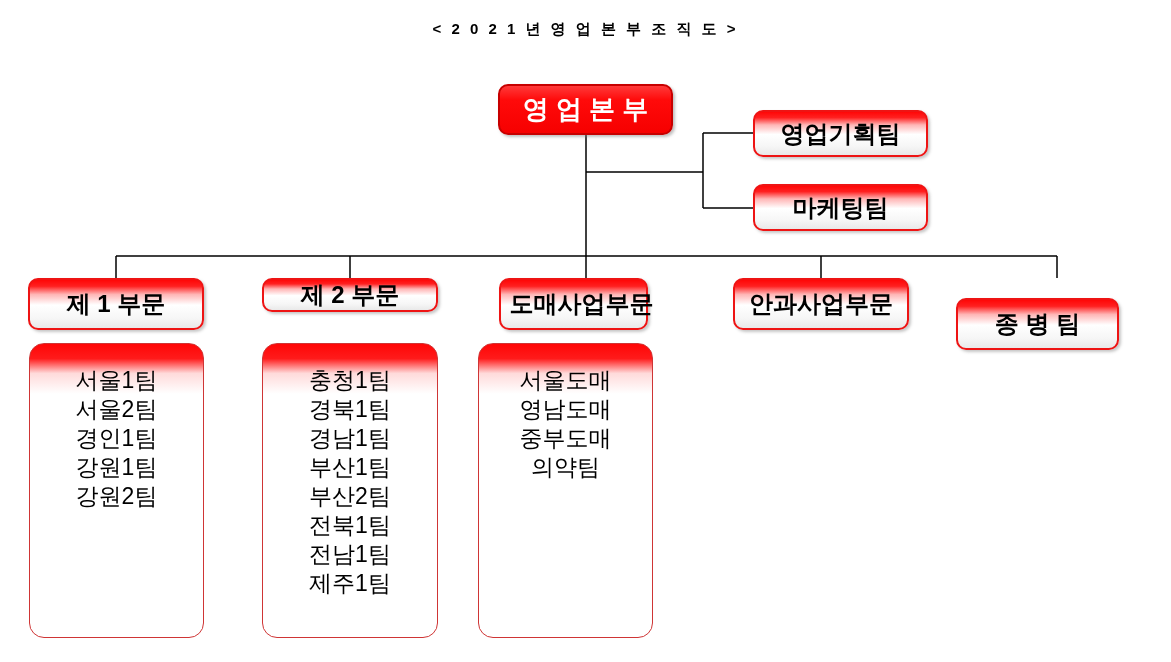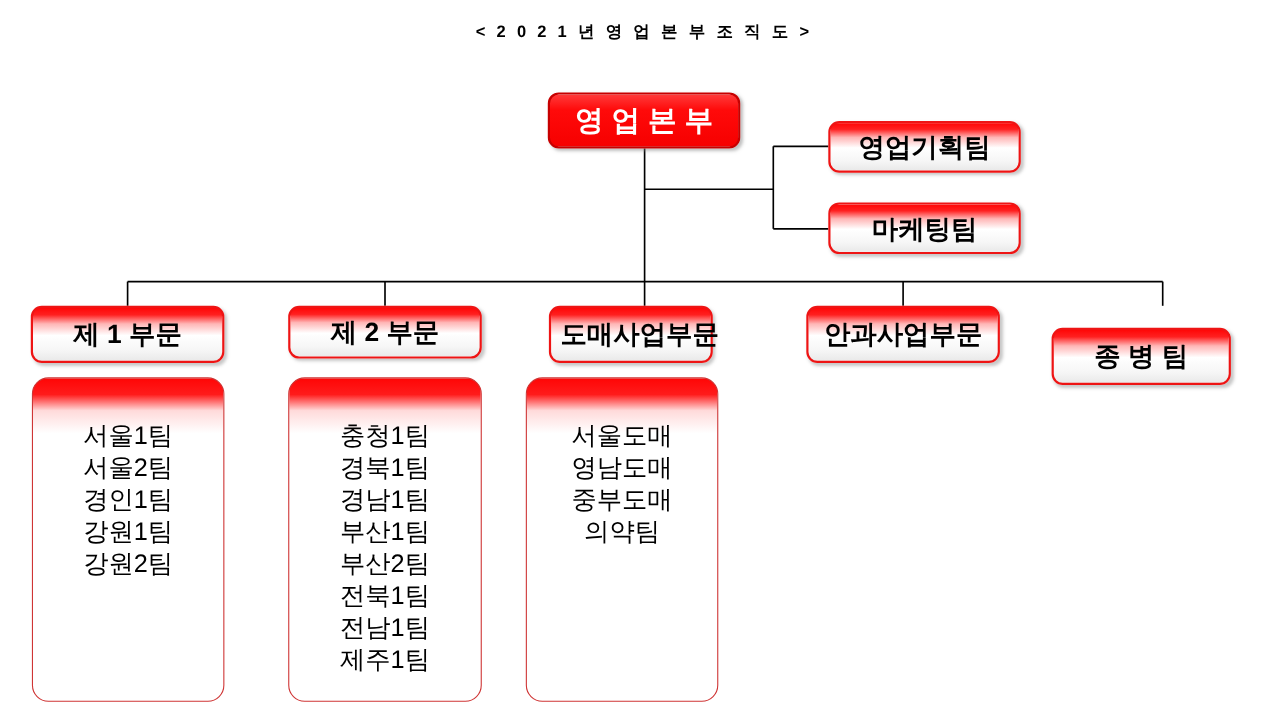--- a/index.html
+++ b/index.html
@@ -59,33 +59,33 @@
     border: 2.5px solid #ee1414;
     border-radius: 10px;
     box-shadow: 2px 2px 3px rgba(130,130,130,0.45);
     font-size: 24px;
     font-weight: bold;
     white-space: pre;
   }
   .staff-1 { left: 753px; top: 110px; width: 175px; height: 47px; }
   .staff-2 { left: 753px; top: 184px; width: 175px; height: 47px; }
   .div-1 { left: 28px;  top: 278px; width: 176px; height: 52px; }
-  .div-2 { left: 262px; top: 278px; width: 176px; height: 48px; }
+  .div-2 { left: 262px; top: 278px; width: 176px; height: 34px; }
   .div-3 { left: 499px; top: 278px; width: 149px; height: 52px; padding-left: 16px; }
   .div-4 { left: 733px; top: 278px; width: 176px; height: 52px; }
   .div-5 { left: 956px; top: 278px; width: 163px; height: 52px; margin-top: 20px; }
   .list-box {
     position: absolute;
     box-sizing: border-box;
     top: 343px;
     height: 295px;
     background: linear-gradient(180deg, #ff0606 0%, #ff1b1b 5%, #ffdada 10%, #ffffff 17%, #ffffff 100%);
     border: 1.5px solid #cf3535;
     border-radius: 15px;
-    padding-top: 38px;
+    padding-top: 22px;
   }
   .list-1 { left: 29px;  width: 175px; }
   .list-2 { left: 262px; width: 176px; }
   .list-3 { left: 478px; width: 175px; }
   .team {
     text-align: center;
     font-size: 23px;
     line-height: 29px;
     font-weight: 500;
     color: #000000;

